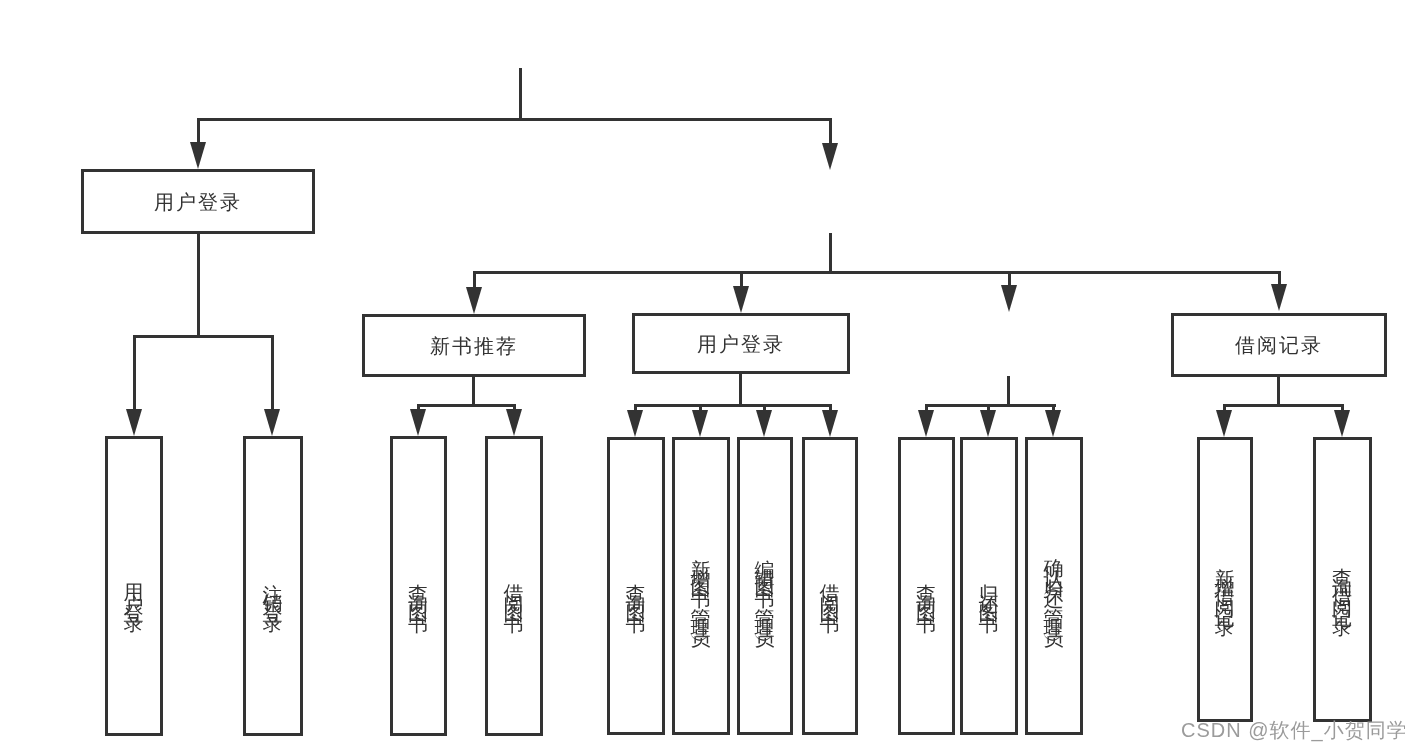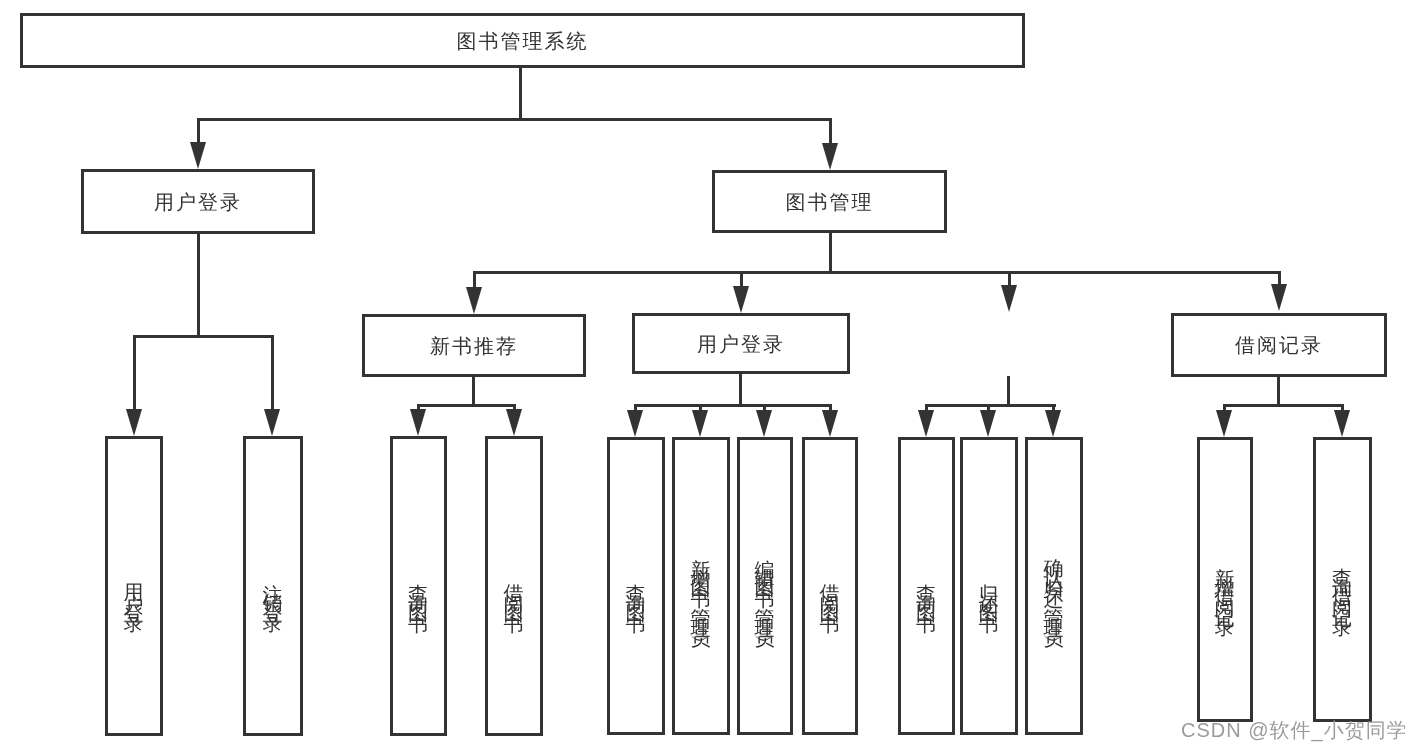--- a/index.html
+++ b/index.html
@@ -50,36 +50,30 @@
     letter-spacing:1px;
     white-space:nowrap;
     z-index:9;
   }
 </style>
 </head>
 <body>
 
 <div class="canvas">
 
-  <div class="node" style="left:20px;top:13px;width:1005px;height:55px;">
-    <span>图书管理系统</span>
-  </div>
 
   <div class="line" style="left:519px;top:68px;width:3px;height:52px;"></div>
   <div class="line" style="left:197px;top:118px;width:634px;height:3px;"></div>
   <div class="line" style="left:197px;top:118px;width:3px;height:32px;"></div>
   <div class="arrowhead" style="left:190px;top:142px;"></div>
   <div class="line" style="left:829px;top:118px;width:3px;height:32px;"></div>
   <div class="arrowhead" style="left:822px;top:143px;"></div>
 
   <div class="node" style="left:81px;top:169px;width:234px;height:65px;">
     <span>用户登录</span>
-  </div>
-  <div class="node" style="left:712px;top:170px;width:235px;height:63px;">
-    <span>图书管理</span>
   </div>
 
   <div class="line" style="left:197px;top:234px;width:3px;height:103px;"></div>
   <div class="line" style="left:133px;top:335px;width:141px;height:3px;"></div>
   <div class="line" style="left:133px;top:335px;width:3px;height:78px;"></div>
   <div class="arrowhead" style="left:126px;top:409px;"></div>
   <div class="line" style="left:271px;top:335px;width:3px;height:78px;"></div>
   <div class="arrowhead" style="left:264px;top:409px;"></div>
 
   <div class="line" style="left:829px;top:233px;width:3px;height:40px;"></div>

